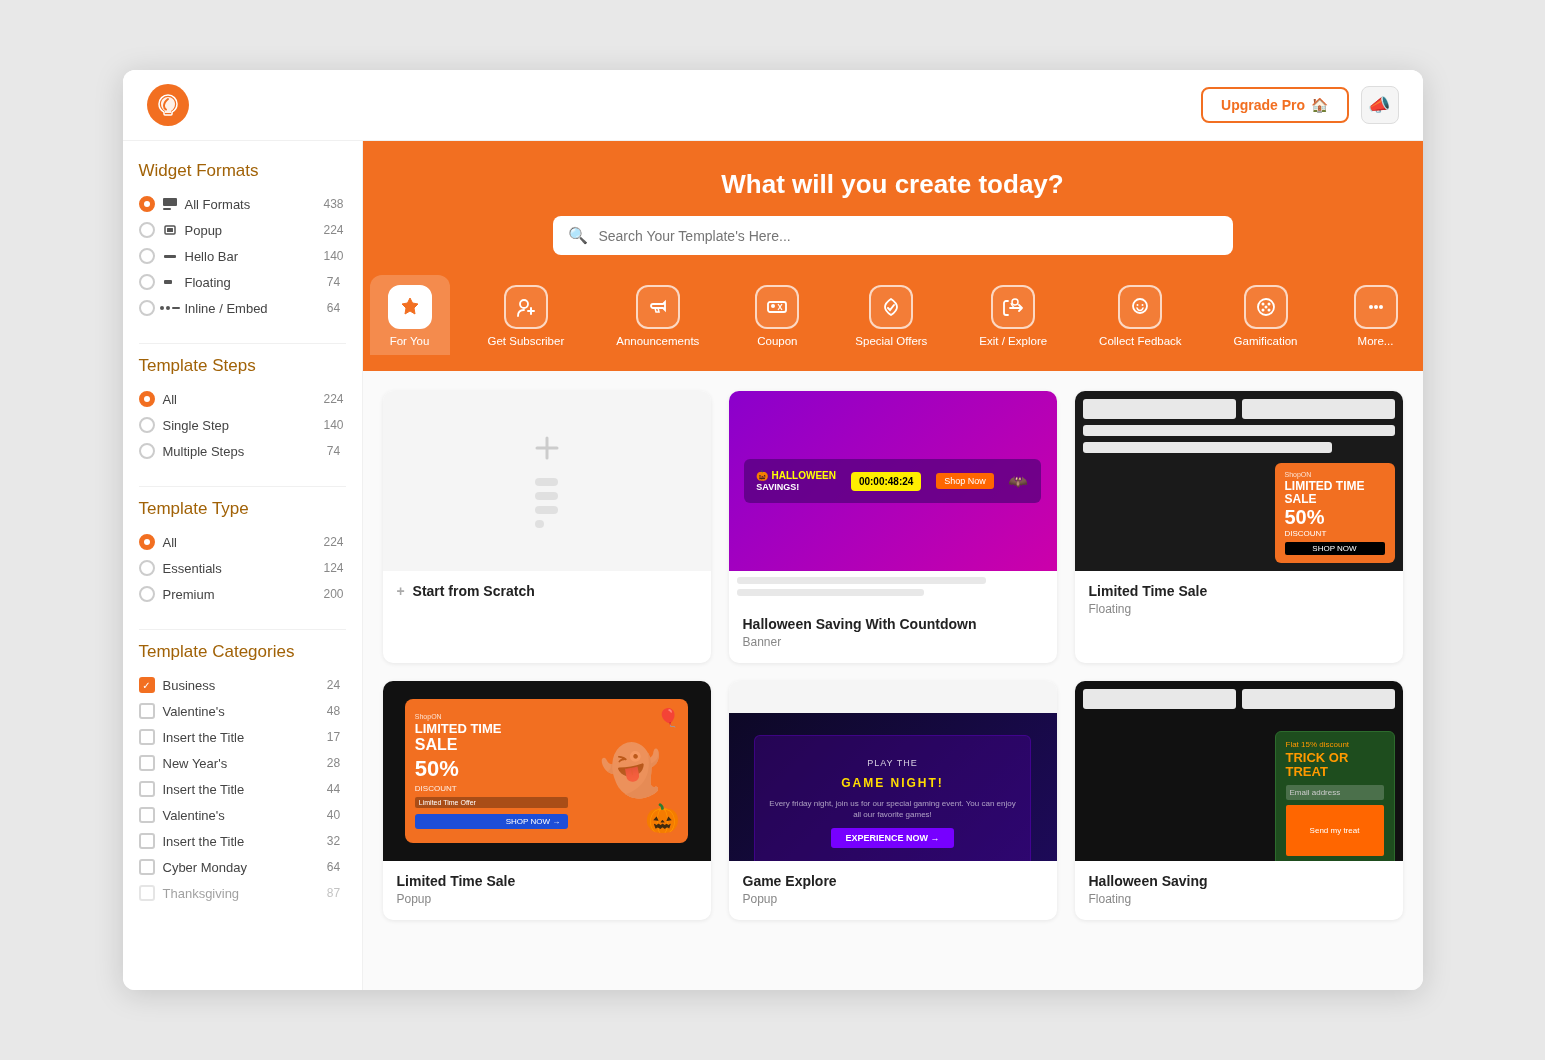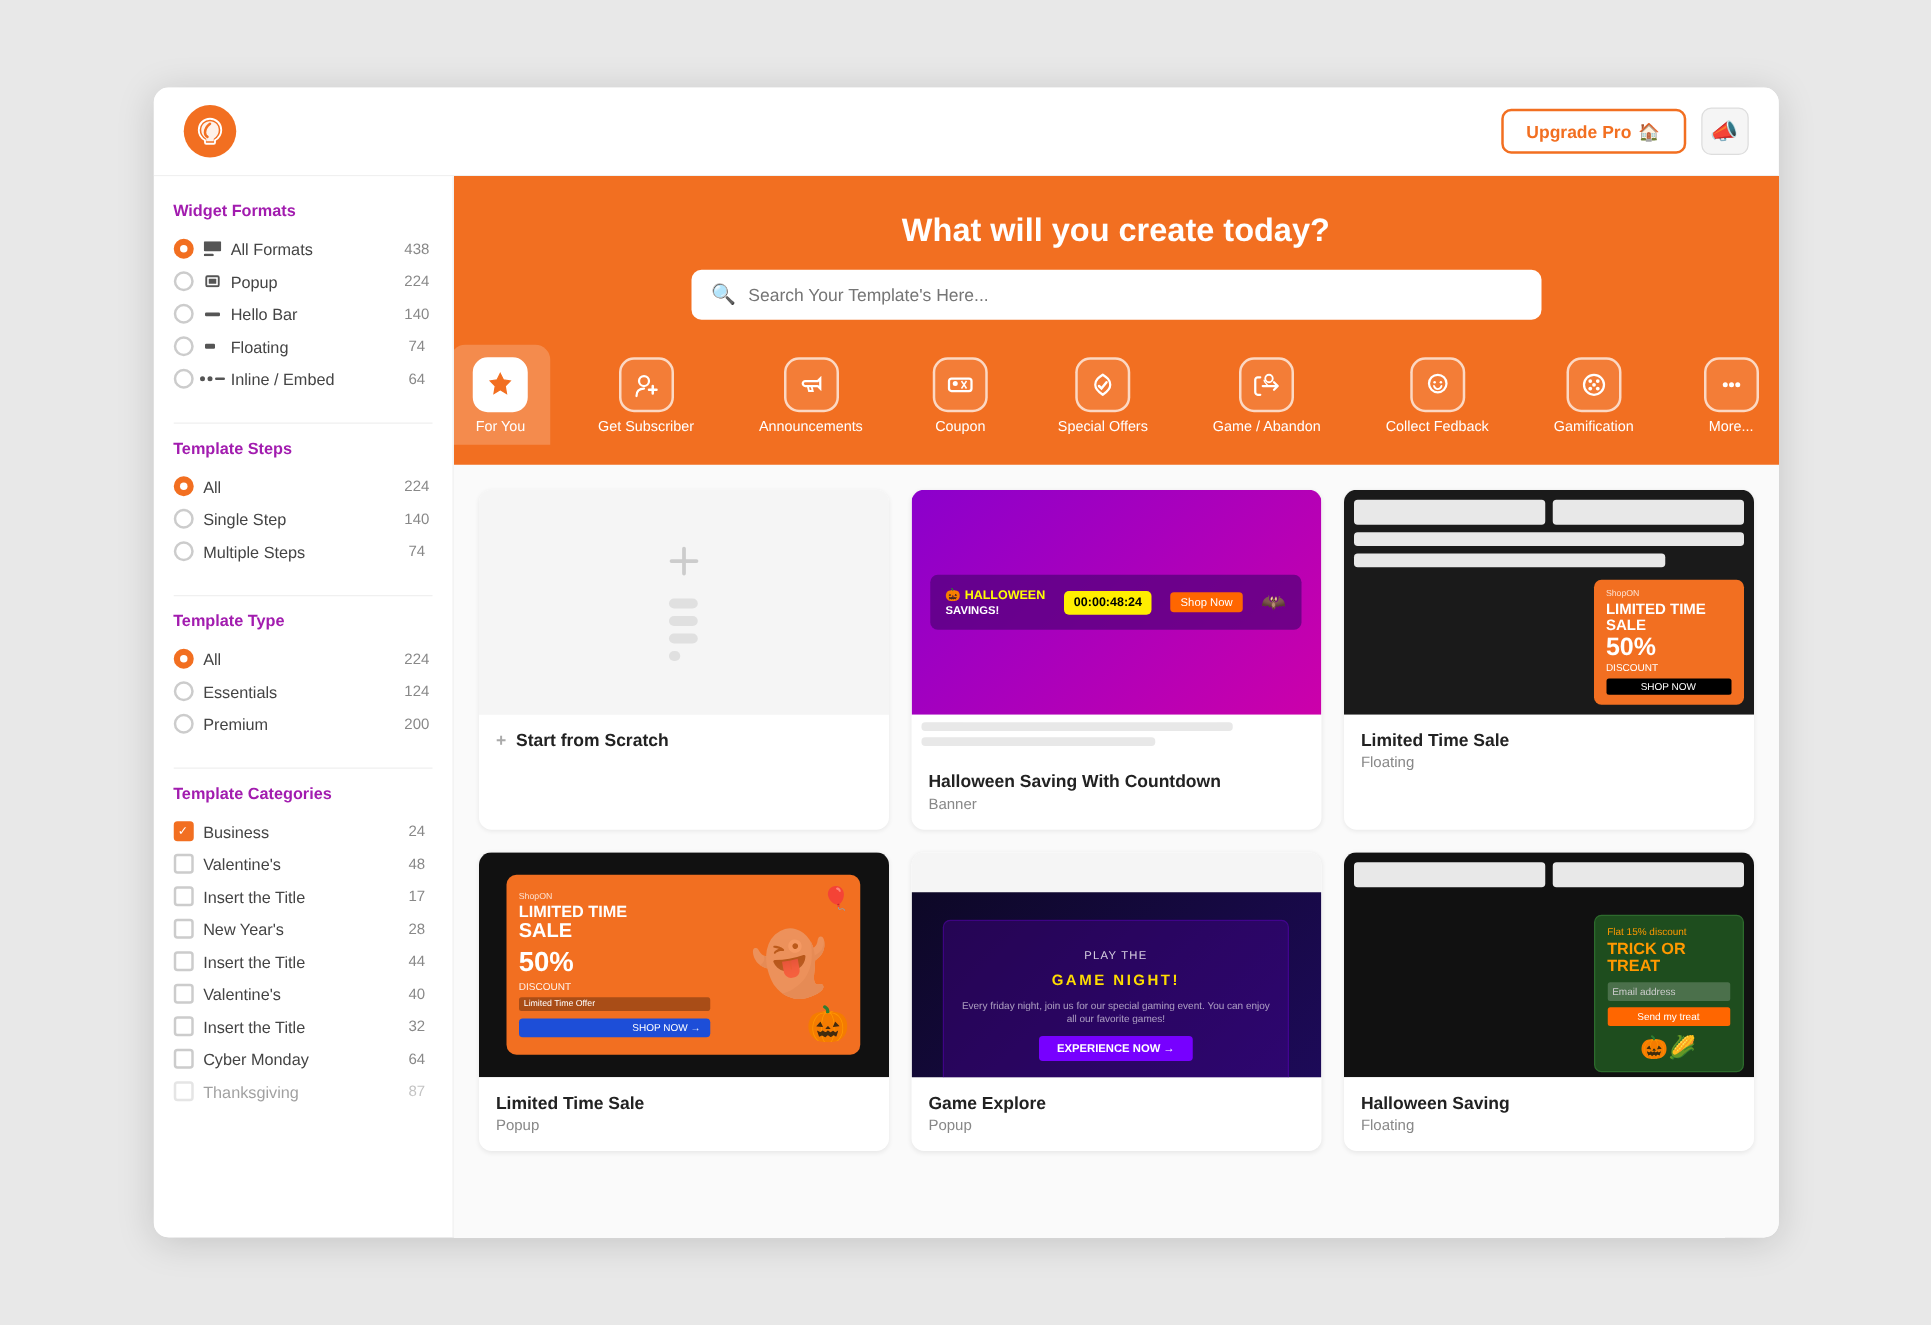--- a/index.html
+++ b/index.html
@@ -85,23 +85,23 @@
       min-width: 240px;
       background: #fff;
       padding: 20px 16px;
       border-right: 1px solid #f0f0f0;
       overflow-y: auto;
     }
     .sidebar-section {
       margin-bottom: 22px;
     }
     .sidebar-section-title {
-      font-size: 13px;
-      font-weight: 700;
-      color: #a21caf;
+      font-size: 17px;
+      font-weight: 400;
+      color: #a16207;
       margin-bottom: 10px;
     }
     .sidebar-item {
       display: flex;
       align-items: center;
       justify-content: space-between;
       padding: 5px 0;
       font-size: 13px;
       color: #444;
       cursor: pointer;
@@ -623,21 +623,21 @@
 
           <div class="cat-tab">
             <div class="cat-tab-icon">
               <svg width="26" height="26" viewBox="0 0 26 26" fill="none">
                 <path d="M8 7H6C5 7 4 8 4 9V19C4 20 5 21 6 21H8" stroke="white" stroke-width="1.8" fill="none" stroke-linecap="round"></path>
                 <path d="M10 14H22M19 11L22 14L19 17" stroke="white" stroke-width="1.8" fill="none" stroke-linecap="round" stroke-linejoin="round"></path>
                 <circle cx="15" cy="8" r="3" stroke="white" stroke-width="1.5" fill="none"></circle>
                 <path d="M14 13.5C13 12.5 11 11 11 9" stroke="white" stroke-width="1.2" fill="none"></path>
               </svg>
             </div>
-            <span class="cat-tab-label">Game / Abandon</span>
+            <span class="cat-tab-label">Exit / Explore</span>
           </div>
 
           <div class="cat-tab">
             <div class="cat-tab-icon">
               <svg width="26" height="26" viewBox="0 0 26 26" fill="none">
                 <circle cx="13" cy="12" r="7" stroke="white" stroke-width="1.8" fill="none"></circle>
                 <path d="M10 14C10.5 15.5 12 16.5 13 16.5C14 16.5 15.5 15.5 16 14" stroke="white" stroke-width="1.5" fill="none" stroke-linecap="round"></path>
                 <circle cx="10.5" cy="11" r="1" fill="white"></circle>
                 <circle cx="15.5" cy="11" r="1" fill="white"></circle>
               </svg>
@@ -804,21 +804,21 @@
                 <div style="flex:1; background:#e8e8e8; border-radius:3px; height:20px;"></div>
                 <div style="flex:1; background:#e8e8e8; border-radius:3px; height:20px;"></div>
               </div>
               <div style="width:100%; background:#e8e8e8; border-radius:3px; height:12px;"></div>
               <div style="width:80%; background:#e8e8e8; border-radius:3px; height:12px;"></div>
               <div style="margin-left:auto; margin-top:4px;">
                 <div style="background:#1e4d1e; border-radius:6px; padding:8px 10px; color:#fff; font-size:9px; width:120px; border:1px solid #2d6b2d;">
                   <div style="color:#ff9900; font-size:8px; margin-bottom:2px;">Flat 15% discount</div>
                   <div style="color:#ff9900; font-size:13px; font-weight:900; line-height:1.1; text-transform:uppercase;">TRICK OR TREAT</div>
                   <div style="background:rgba(255,255,255,0.2); border-radius:2px; padding:3px 4px; margin:5px 0; font-size:8px; color:#ccc;">Email address</div>
-                  <div style="background:#ff6600; color:#fff; text-align:center; padding:3px; border-radius:2px; font-size:8px;">Send my treat</div>
+                  <div style="background:#ff6600; color:#fff; text-align:center; padding:21px; border-radius:2px; font-size:8px;">Send my treat</div>
                   <div style="display:flex; justify-content:space-around; margin-top:6px; font-size:18px;">🎃🌽</div>
                 </div>
               </div>
             </div>
           </div>
           <div class="template-info">
             <div class="template-name">Halloween Saving</div>
             <div class="template-type">Floating</div>
           </div>
         </div>

